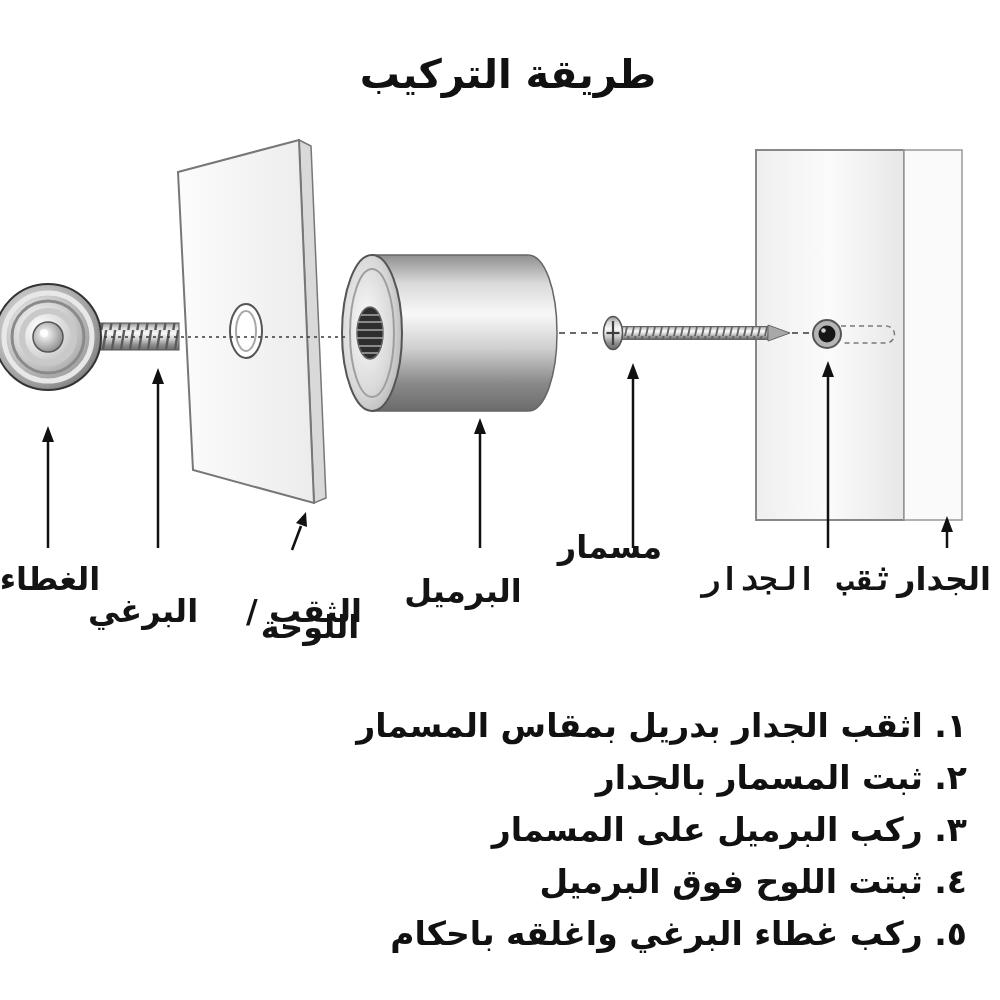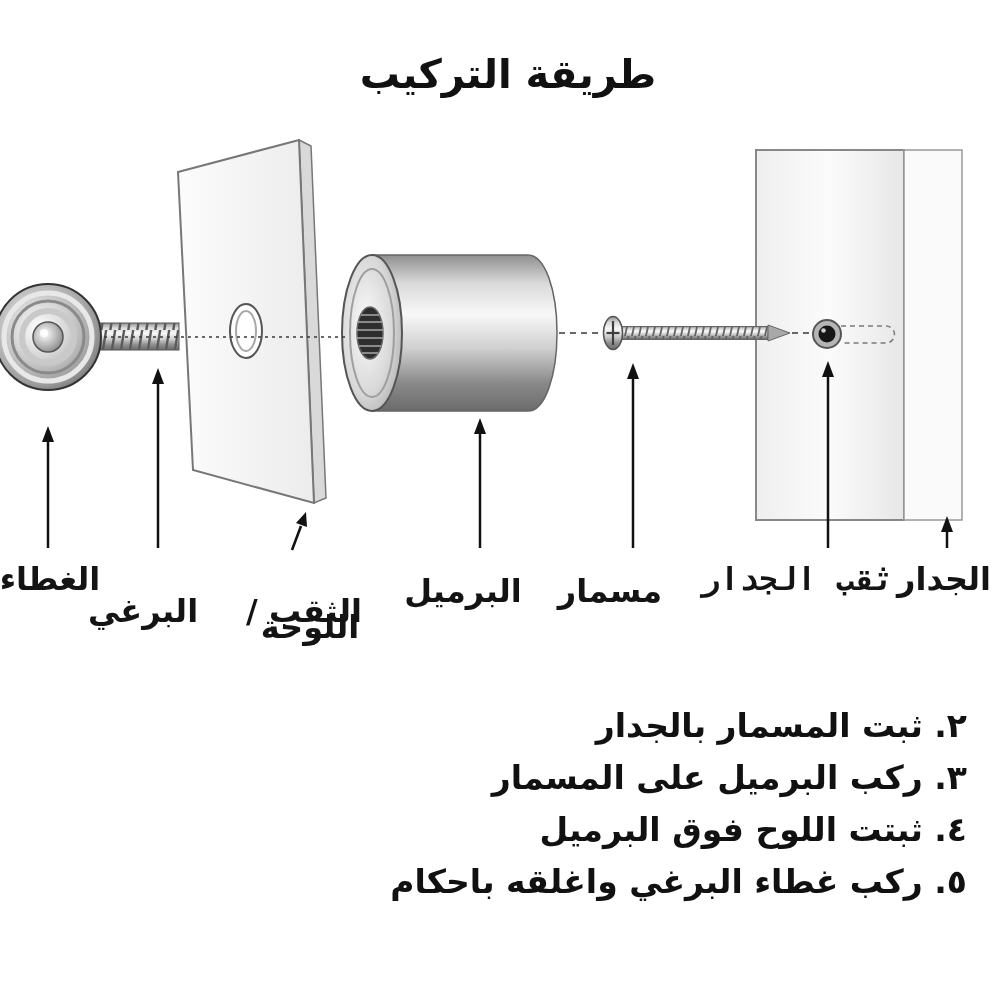--- a/index.html
+++ b/index.html
@@ -197,24 +197,25 @@
         <polygon points="947,516 941,532 953,532" stroke="none"></polygon>
       </g>
     </g>
   </svg>
 
   <div class="part-label" style="left:50px; top:560px;">الغطاء</div>
   <div class="part-label" style="left:143px; top:592px;">البرغي</div>
   <div class="part-label" style="left:304px; top:560px;margin-top:32px;">الثقب /</div>
   <div class="part-label" style="left:310px; top:608px;">اللوحة</div>
   <div class="part-label" style="left:463px; top:560px;margin-top:12px;">البرميل</div>
-  <div class="part-label" style="left:610px; top:572px;">مسمار</div>
+  <div class="part-label" style="left:610px; top:528px;">مسمار</div>
   <div class="part-label" style="left:797px; top:560px;font-family:Liberation Mono, monospace;">ثقب الجدار</div>
   <div class="part-label" style="left:944px; top:560px;">الجدار</div>
 
   <div class="instructions">
+    <div class="instruction-line">١. اثقب الجدار بدريل بمقاس المسمار</div>
     <div class="instruction-line">٢. ثبت المسمار بالجدار</div>
     <div class="instruction-line">٣. ركب البرميل على المسمار</div>
     <div class="instruction-line">٤. ثبتت اللوح فوق البرميل</div>
     <div class="instruction-line">٥. ركب غطاء البرغي واغلقه باحكام</div>
   </div>
 
 </div>
 
 </body></html>

